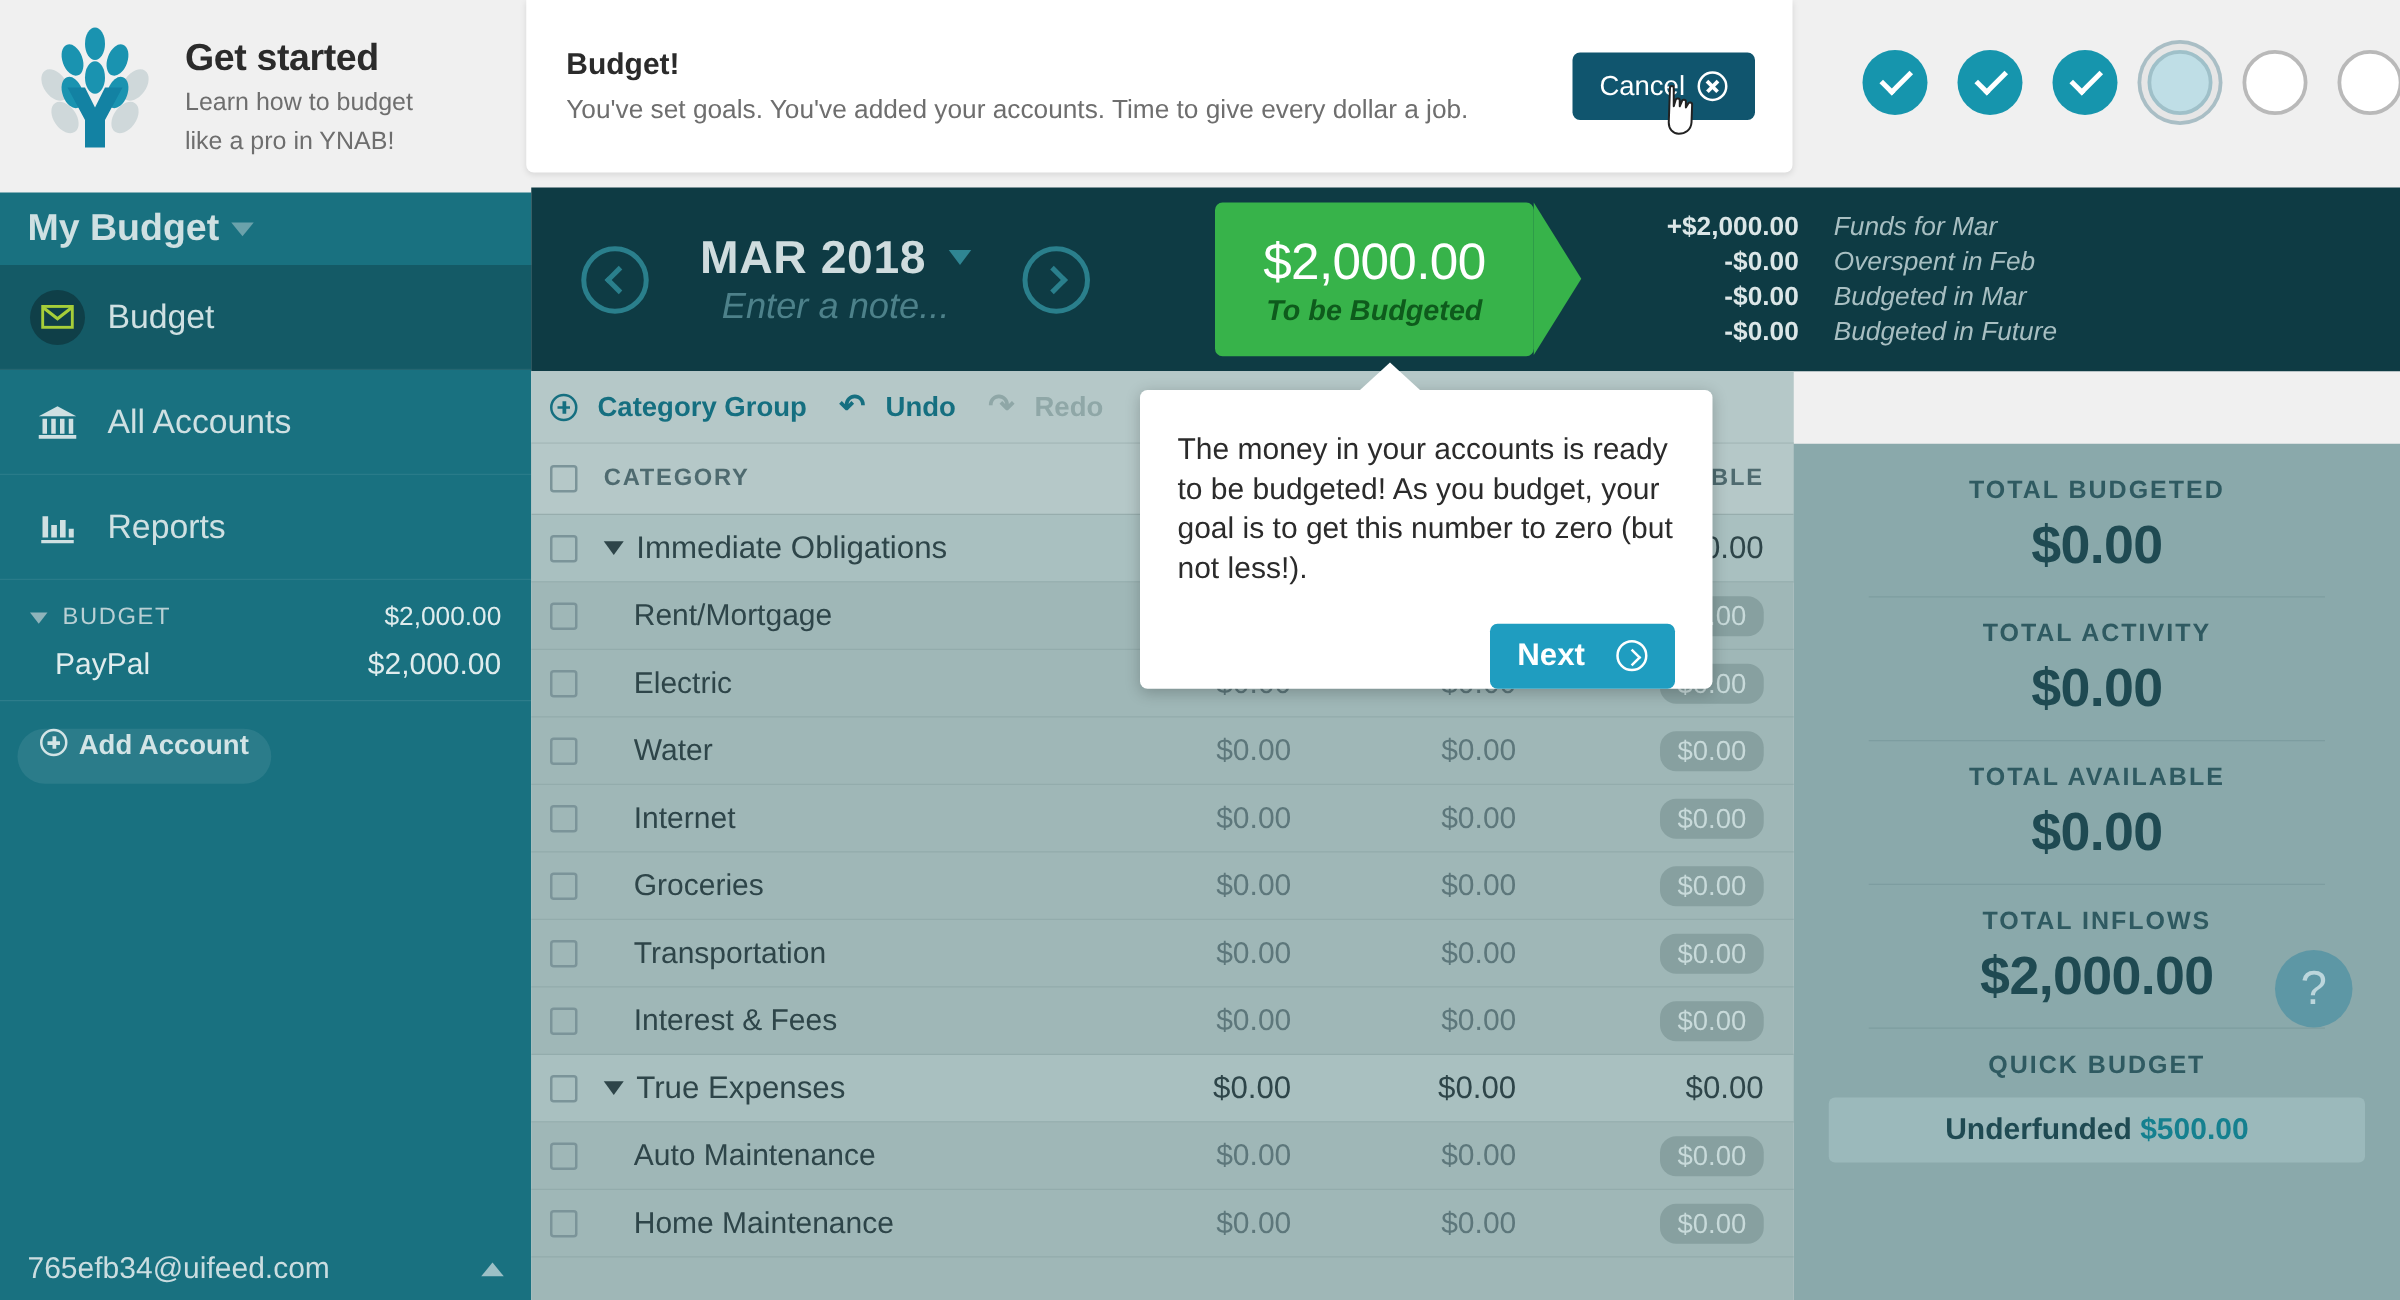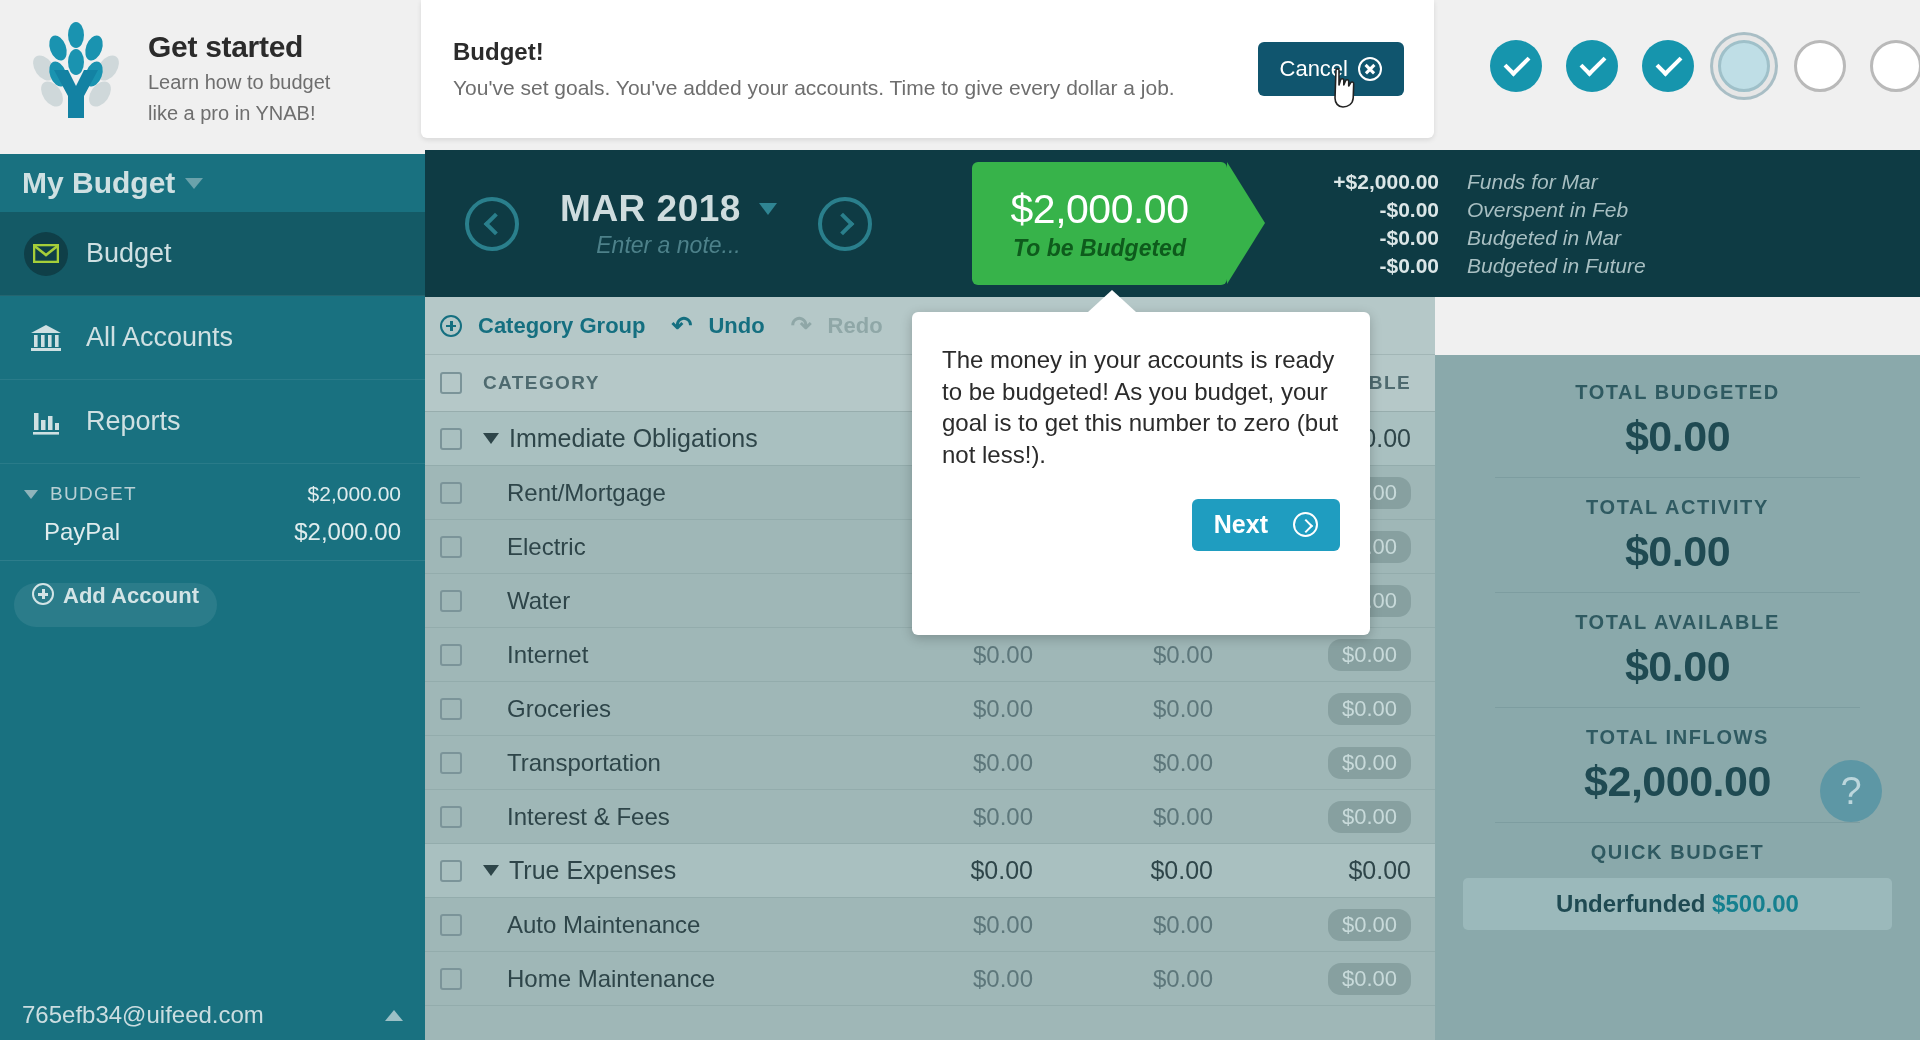--- a/index.html
+++ b/index.html
@@ -154,21 +154,21 @@
   .chev { width: 16px; height: 16px; border-top: 4px solid #2a7f8c; border-right: 4px solid #2a7f8c; }
   .chev.left { transform: rotate(-135deg); margin-left: 5px; }
   .chev.right { transform: rotate(45deg); margin-right: 5px; }
   .month-label-wrap { text-align: center; min-width: 255px; }
   .month-label {
     font-size: 37px; font-weight: bold; color: #cfdcde; letter-spacing: 0.5px;
     display: flex; align-items: center; justify-content: center; gap: 18px;
   }
   .month-caret { width: 0; height: 0; border-left: 9px solid transparent; border-right: 9px solid transparent;
     border-top: 12px solid #2f8593; }
-  .month-note { font-size: 23px; font-style: italic; color: #4d818a; margin-top: 2px; text-align: center; }
+  .month-note { font-size: 29px; font-style: italic; color: #4d818a; margin-top: 2px; text-align: center; }
 
   .tbb-wrap { position: relative; margin-left: 100px; display: flex; align-items: center; }
   .tbb {
     background: #37b34a; color: #fff;
     width: 255px; height: 123px; border-radius: 6px;
     display: flex; flex-direction: column; align-items: center; justify-content: center;
     position: relative;
   }
   .tbb::after {
     content: ''; position: absolute; right: -38px; top: 0;
@@ -244,21 +244,21 @@
   }
   .qb-btn {
     margin: 10px 28px 0 28px; background: #9bb9bb; border-radius: 5px;
     text-align: center; padding: 12px 0; font-size: 24px; color: #1f4a52; font-weight: bold;
     cursor: pointer;
   }
   .qb-amt { color: #15808f; }
 
   
   .tip {
-    position: absolute; left: 912px; top: 312px; width: 458px; height: 323px;
+    position: absolute; left: 912px; top: 312px; width: 458px; height: 239px;
     background: #fff; border-radius: 6px; box-shadow: 0 3px 12px rgba(0,0,0,0.22);
     padding: 32px 30px 22px 30px;
   }
   .tip::before {
     content: ''; position: absolute; left: 176px; top: -22px;
     width: 0; height: 0; border-left: 24px solid transparent; border-right: 24px solid transparent;
     border-bottom: 22px solid #fff;
   }
   .tip-text { font-size: 24px; color: #2b2b2b; line-height: 1.32; }
   .tip-actions { display: flex; justify-content: flex-end; margin-top: 28px; }

